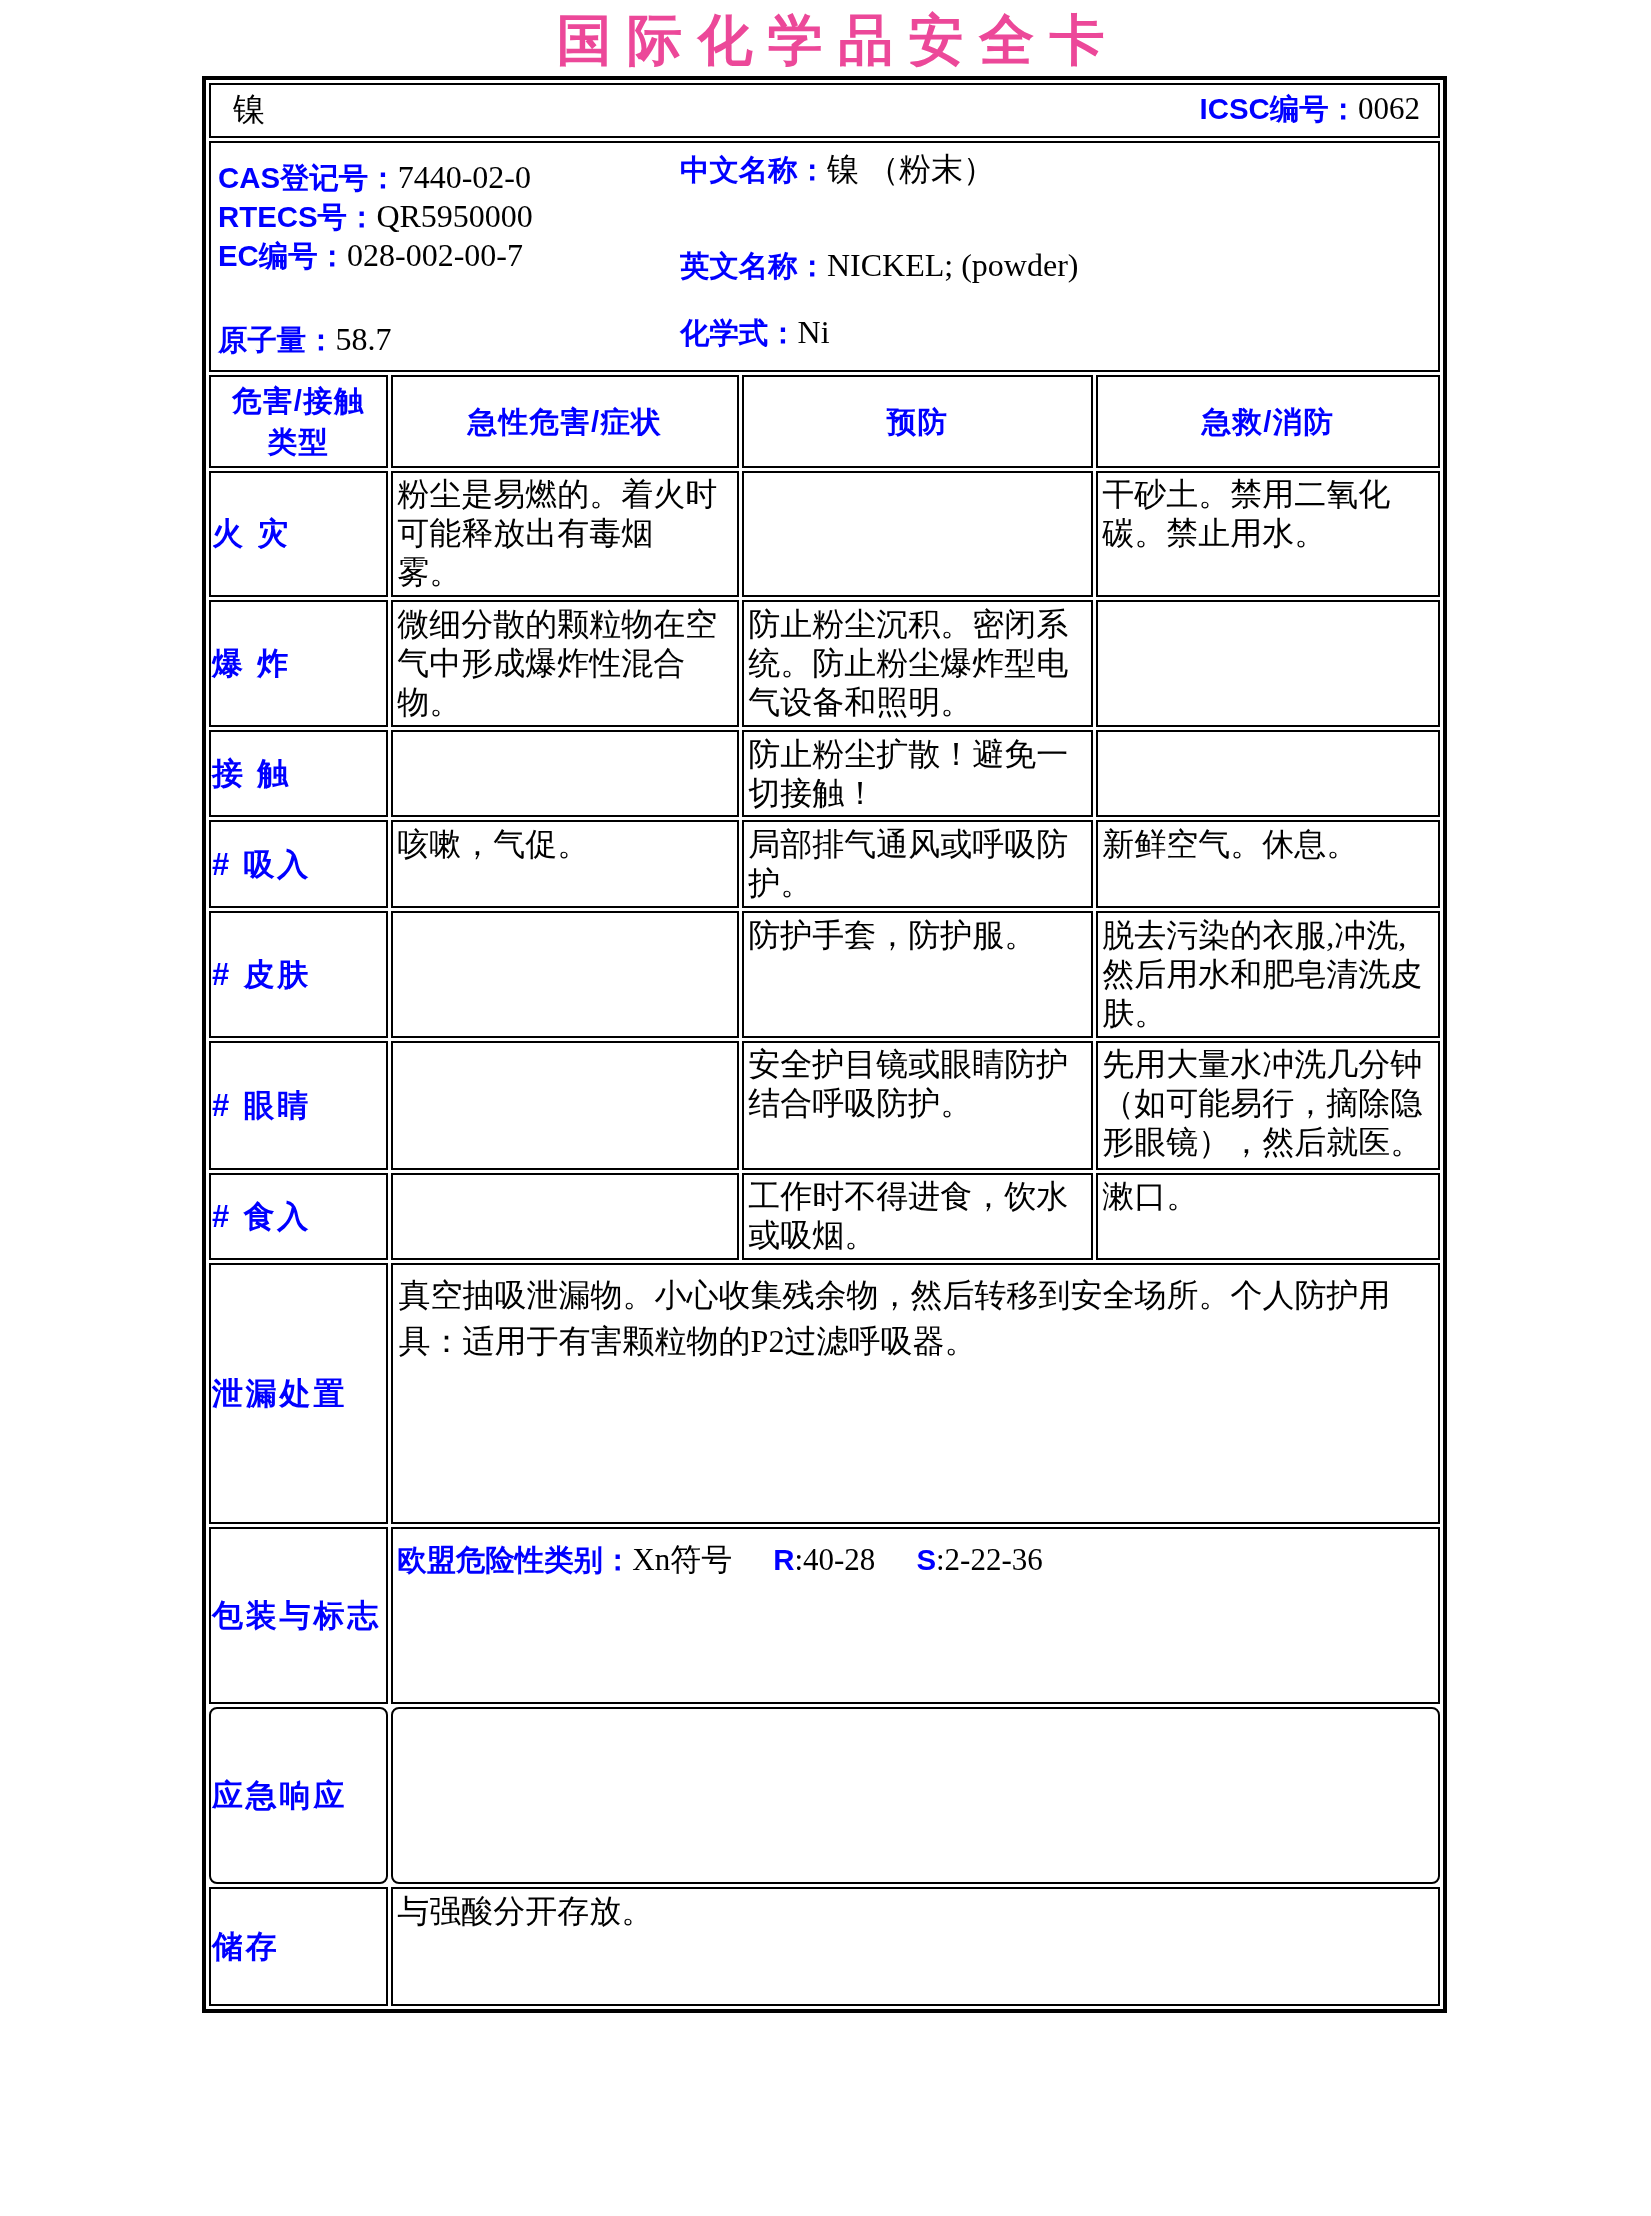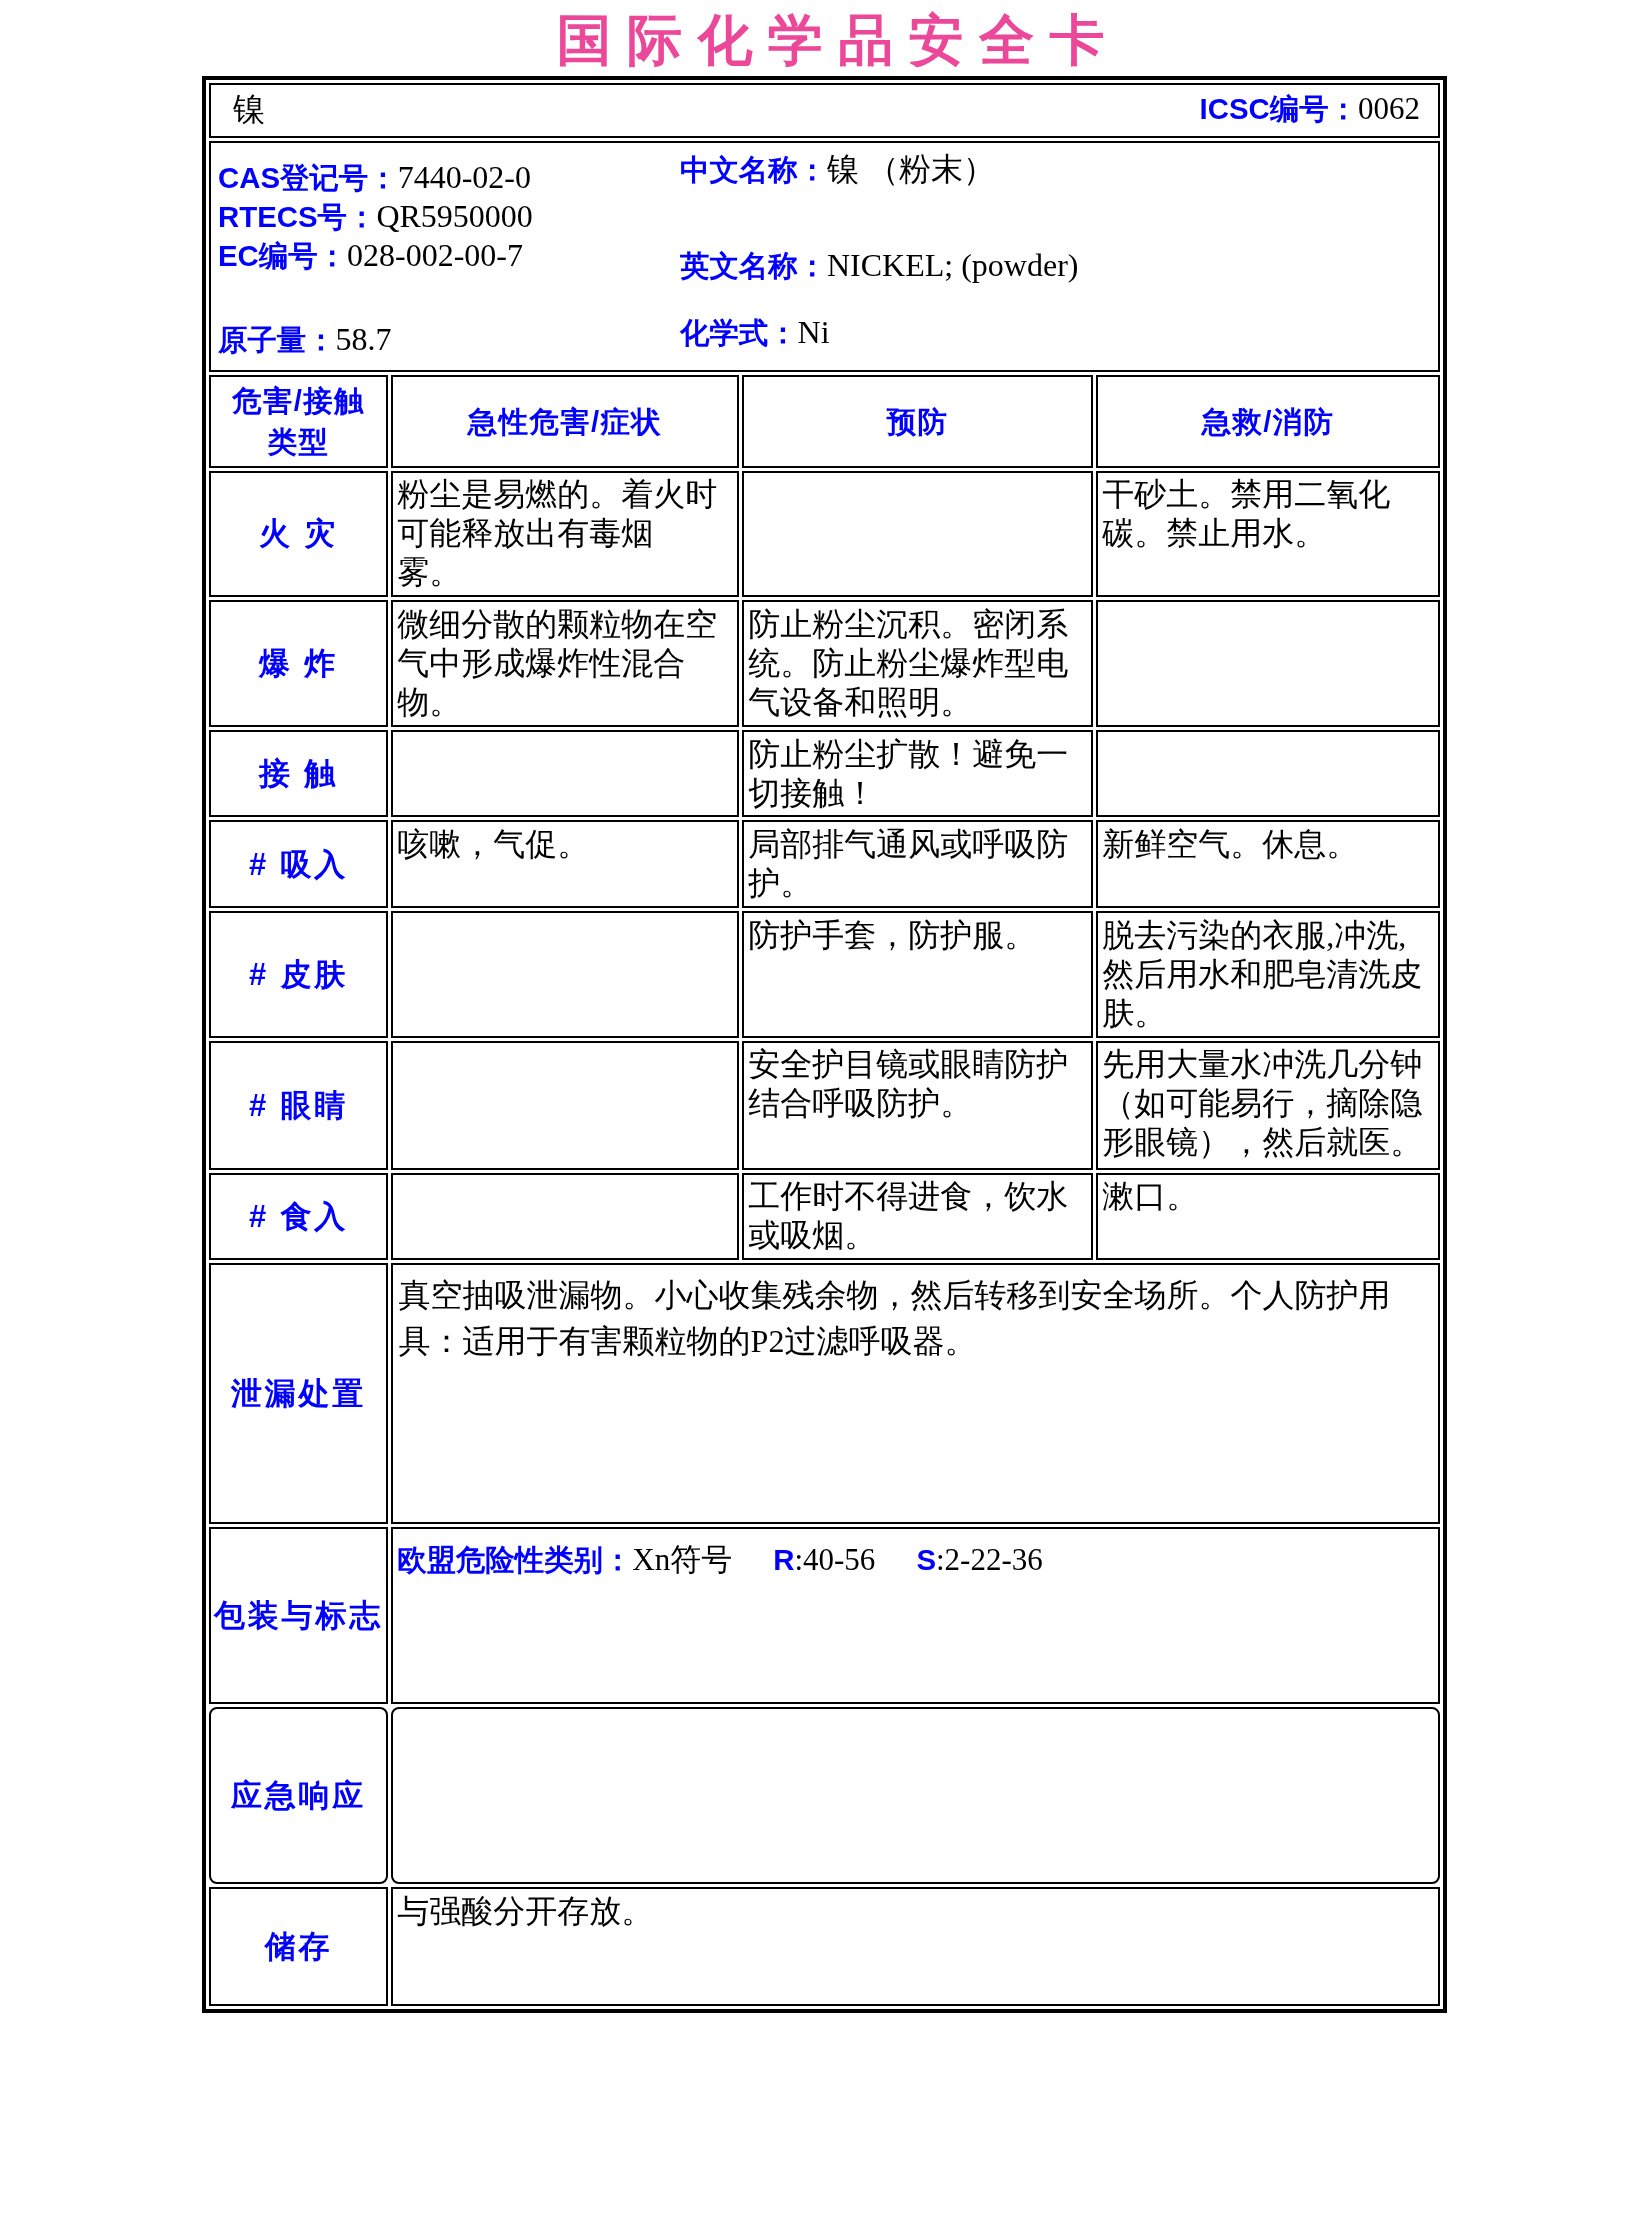--- a/index.html
+++ b/index.html
@@ -29,21 +29,21 @@
   .tr-ing   > td{height:79px;}
   .tr-spill > td{height:261px;}
   .tr-pack  > td{height:177px;}
   .tr-emer  > td{height:177px;border-radius:8px;}
   .tr-stor  > td{height:119px;}
   .lab{
     font-family:"Liberation Sans","DejaVu Sans",sans-serif;
     font-weight:bold;color:#0000ff;
   }
   td.label-cell{
-    vertical-align:middle;text-align:center;
+    vertical-align:middle;
     font-family:"Liberation Sans","DejaVu Sans",sans-serif;
     font-weight:bold;color:#0000ff;font-size:31px;letter-spacing:2.8px;
     white-space:pre-line;line-height:41px;
   }
   td.header-cell{
     vertical-align:middle;text-align:center;
     font-family:"Liberation Sans","DejaVu Sans",sans-serif;
     font-weight:bold;color:#0000ff;font-size:29.4px;letter-spacing:1.4px;
     white-space:pre-line;line-height:41px;
   }
@@ -204,21 +204,21 @@
   <tr class="tr-spill">
     <td class="label-cell">泄漏处置</td>
     <td colspan="3" class="spill-cell">真空抽吸泄漏物。小心收集残余物，然后转移到安全场所。个人防护用
 具：适用于有害颗粒物的P2过滤呼吸器。</td>
   </tr>
 
   <tr class="tr-pack">
     <td class="label-cell">包装与标志</td>
     <td colspan="3" class="pack-cell">
       <div class="pack-line">
-        <span class="lab">欧盟危险性类别：</span><span class="val">Xn符号</span><span class="lab sp">R</span><span class="val">:40-56</span><span class="lab sp">S</span><span class="val">:2-22-36</span>
+        <span class="lab">欧盟危险性类别：</span><span class="val">Xn符号</span><span class="lab sp">R</span><span class="val">:40-28</span><span class="lab sp">S</span><span class="val">:2-22-36</span>
       </div>
     </td>
   </tr>
 
   <tr class="tr-emer">
     <td class="label-cell">应急响应</td>
     <td colspan="3" class="content-cell"></td>
   </tr>
 
   <tr class="tr-stor">

